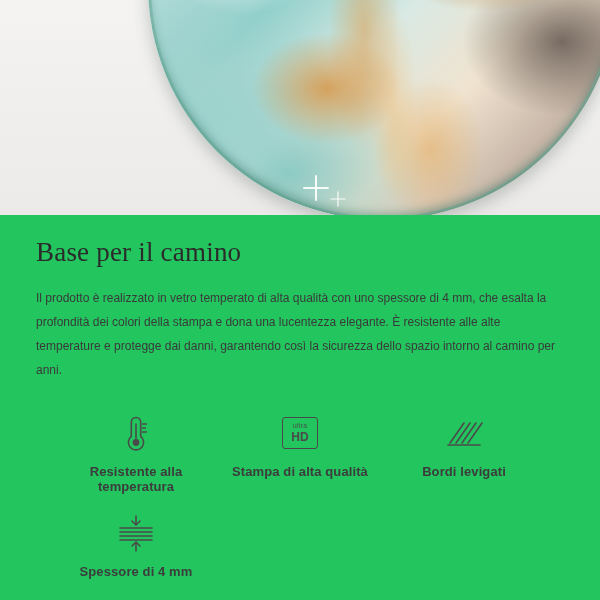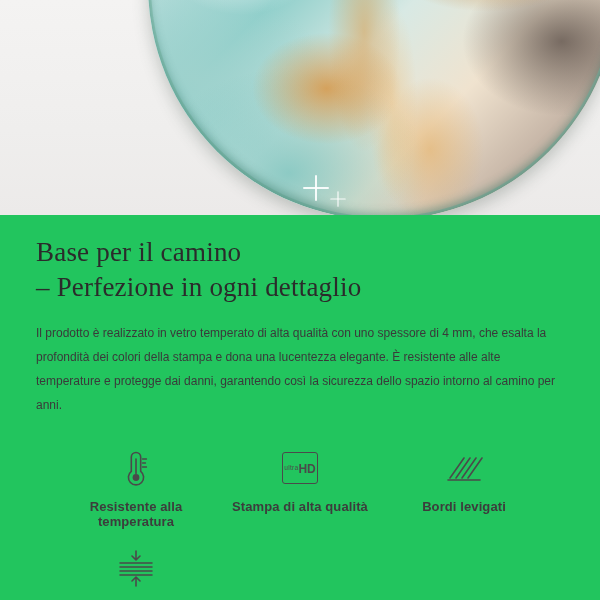--- a/index.html
+++ b/index.html
@@ -145,21 +145,21 @@
     font-size: 13px;
     color: #3c3c3c;
     text-align: center;
     letter-spacing: .1px;
     font-weight: bold;
   }
   .hd-box {
     width: 34px; height: 30px;
     border: 1.6px solid #4a4a4a;
     border-radius: 3px;
-    display: flex; flex-direction: row;
+    display: flex; flex-direction: column;
     align-items: center; justify-content: center;
     line-height: 1;
   }
   .hd-box .u { font-size: 6.5px; color: #4a4a4a; letter-spacing: .3px; }
   .hd-box .h { font-size: 12px; font-weight: bold; color: #4a4a4a; margin-top: 1px; }
   svg { display: block; }
 </style>
 </head>
 <body>
 
@@ -172,21 +172,20 @@
       <div class="plate-art2"></div>
       <div class="plate-edge"></div>
     </div>
     <div class="sparkle s1"></div>
     <div class="sparkle s2"></div>
   </div>
 
   <div class="content">
     <h1 class="headline">
       <span>Base per il camino</span>
-      <span class="l2">– Perfezione in ogni dettaglio</span>
     </h1>
 
     <p class="body-copy">Il prodotto è realizzato in vetro temperato di alta qualità con uno spessore di 4 mm, che esalta la profondità dei colori della stampa e dona una lucentezza elegante. È resistente alle alte temperature e protegge dai danni, garantendo così la sicurezza dello spazio intorno al camino per anni.</p>
 
     <div class="features">
 
       <div class="feature">
         <span class="ico">
           <svg width="40" height="42" viewBox="0 0 40 42">
             <path d="M20 5.5c-2.6 0-4.7 2.1-4.7 4.7v14.1a7.6 7.6 0 1 0 9.4 0V10.2c0-2.6-2.1-4.7-4.7-4.7z" fill="none" stroke="#4a4a4a" stroke-width="1.6"></path>

